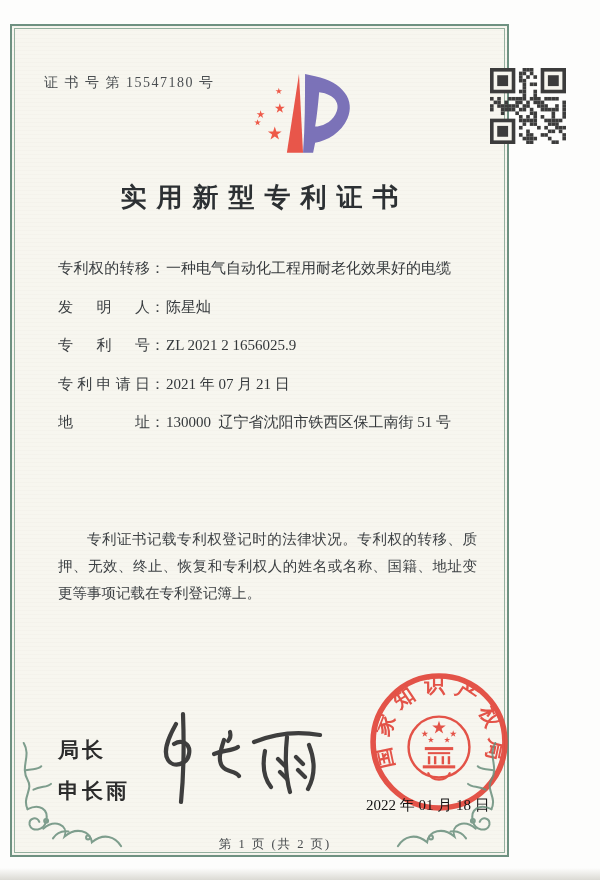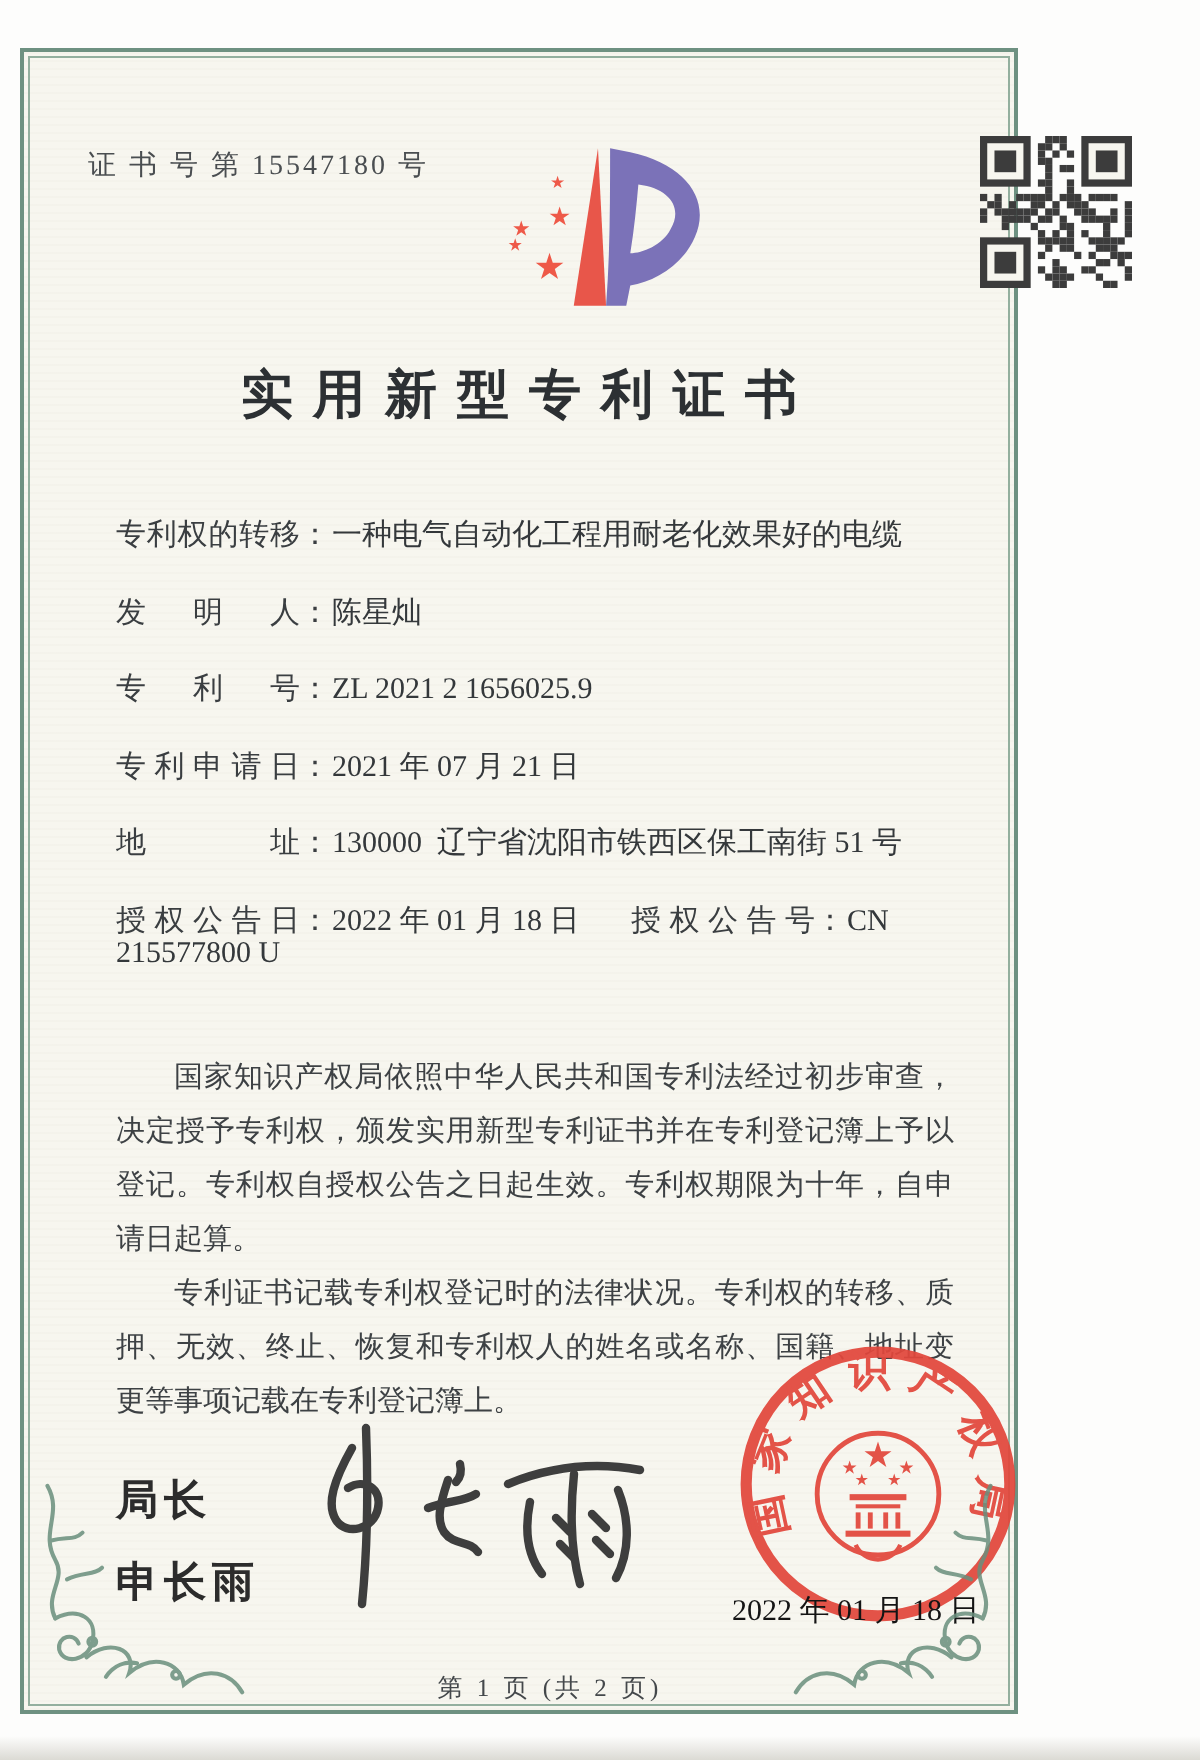--- a/index.html
+++ b/index.html
@@ -243,28 +243,23 @@
     </div>
     <div class="frow">
       <span class="flabel">专利号</span><span class="fcolon">：</span><span class="fvalue">ZL 2021 2 1656025.9</span>
     </div>
     <div class="frow">
       <span class="flabel">专利申请日</span><span class="fcolon">：</span><span class="fvalue">2021 年 07 月 21 日</span>
     </div>
     <div class="frow">
       <span class="flabel">地址</span><span class="fcolon">：</span><span class="fvalue">130000  辽宁省沈阳市铁西区保工南街 51 号</span>
     </div>
-    <div class="frow">
-      <span><span class="flabel">授权公告日</span><span class="fcolon">：</span><span class="fvalue">2022 年 01 月 18 日</span></span>
-      <span class="grant-second"><span class="flabel">授权公告号</span><span class="fcolon">：</span><span class="fvalue">CN 215577800 U</span></span>
-    </div>
   </div>
 
   <div class="paras">
-    <p>国家知识产权局依照中华人民共和国专利法经过初步审查，决定授予专利权，颁发实用新型专利证书并在专利登记簿上予以登记。专利权自授权公告之日起生效。专利权期限为十年，自申请日起算。</p>
     <p>专利证书记载专利权登记时的法律状况。专利权的转移、质押、无效、终止、恢复和专利权人的姓名或名称、国籍、地址变更等事项记载在专利登记簿上。</p>
   </div>
 
   <div class="signer">
     <div>局长</div>
     <div>申长雨</div>
   </div>
 
   <svg class="sig" viewBox="0 0 200 115">
     <g fill="none" stroke="#2b2b2b" stroke-width="4.2" stroke-linecap="round" opacity="0.9">

